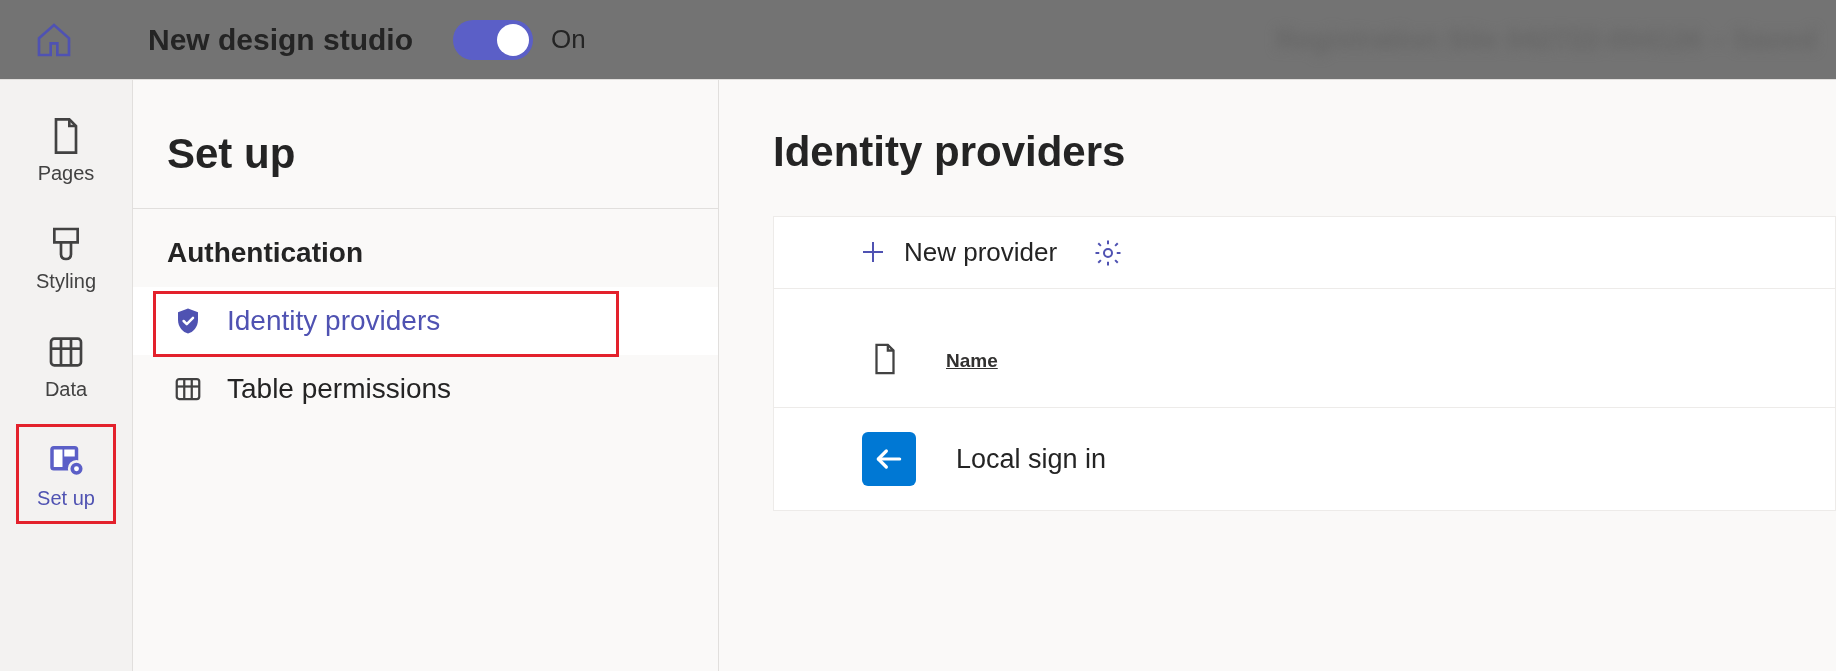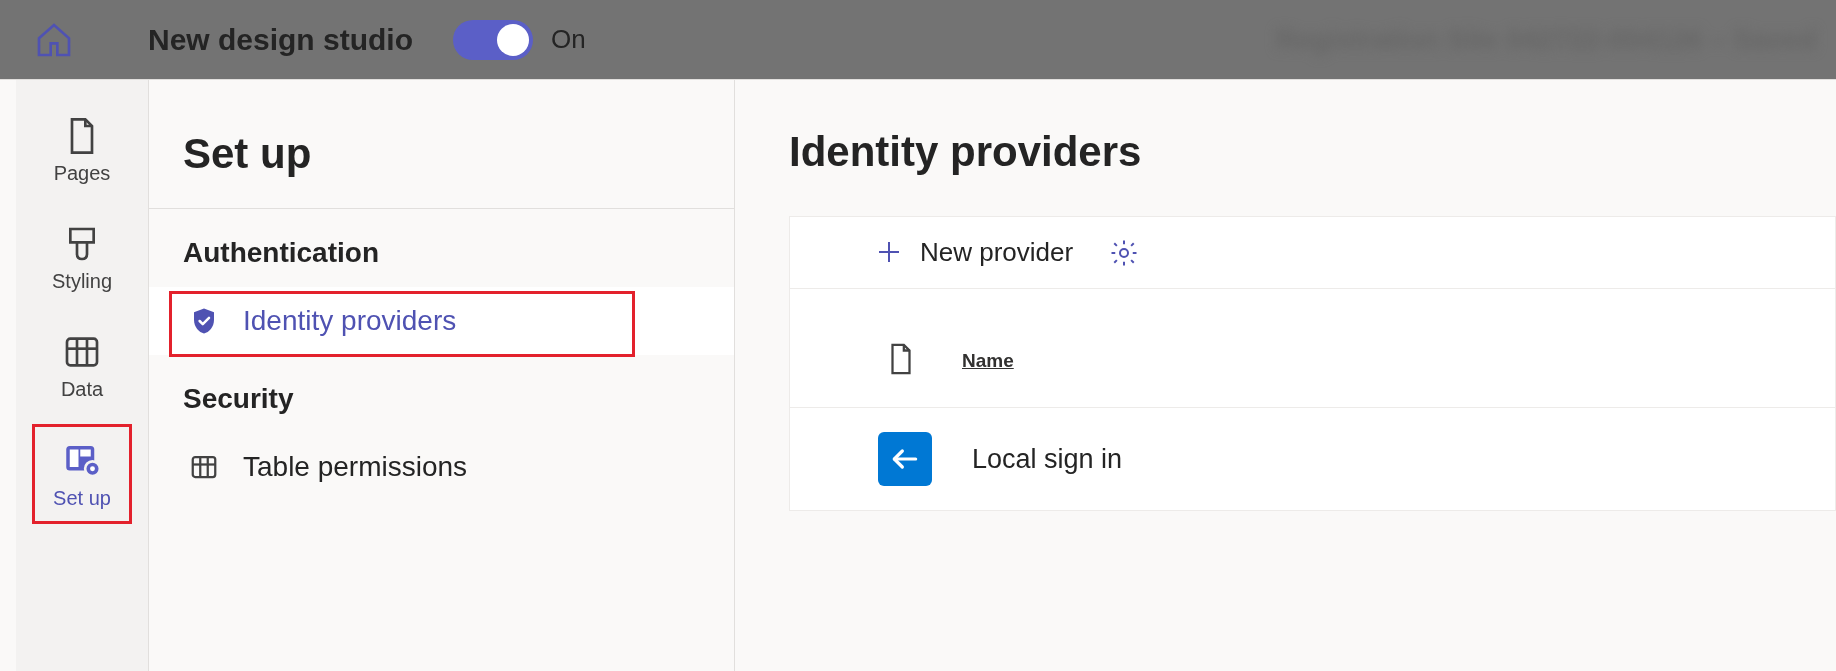--- a/index.html
+++ b/index.html
@@ -79,21 +79,20 @@
   
   .rail {
     width: 133px;
     background: #f3f2f1;
     border-right: 1px solid #e1dfdd;
     display: flex;
     flex-direction: column;
     align-items: center;
     padding-top: 20px;
     gap: 8px;
-    margin-left: 16px;
   }
   .rail-item {
     width: 100px;
     height: 100px;
     display: flex;
     flex-direction: column;
     align-items: center;
     justify-content: center;
     gap: 6px;
     cursor: pointer;
@@ -288,21 +287,20 @@
     <div class="sidebar-item selected highlight-box">
       <span class="si-icon">
         <svg width="30" height="30" viewBox="0 0 24 24" fill="#4f52b2">
           <path d="M12 2 L20 5 V11 C20 17 16 21 12 22 C8 21 4 17 4 11 V5 Z"></path>
           <path d="M8.5 12 L11 14.5 L16 9.5" stroke="#fff" stroke-width="2" fill="none" stroke-linecap="round" stroke-linejoin="round"></path>
         </svg>
       </span>
       <span>Identity providers</span>
     </div>
 
-    <div class="group-label">Security</div>
 
     <div class="sidebar-item">
       <span class="si-icon">
         <svg width="30" height="30" viewBox="0 0 24 24" fill="none" stroke="#424242" stroke-width="1.8">
           <rect x="3" y="4" width="18" height="16" rx="2"></rect>
             <line x1="3" y1="10" x2="21" y2="10"></line>
             <line x1="9" y1="4" x2="9" y2="20"></line>
             <line x1="15" y1="4" x2="15" y2="20"></line>
         </svg>
       </span>

